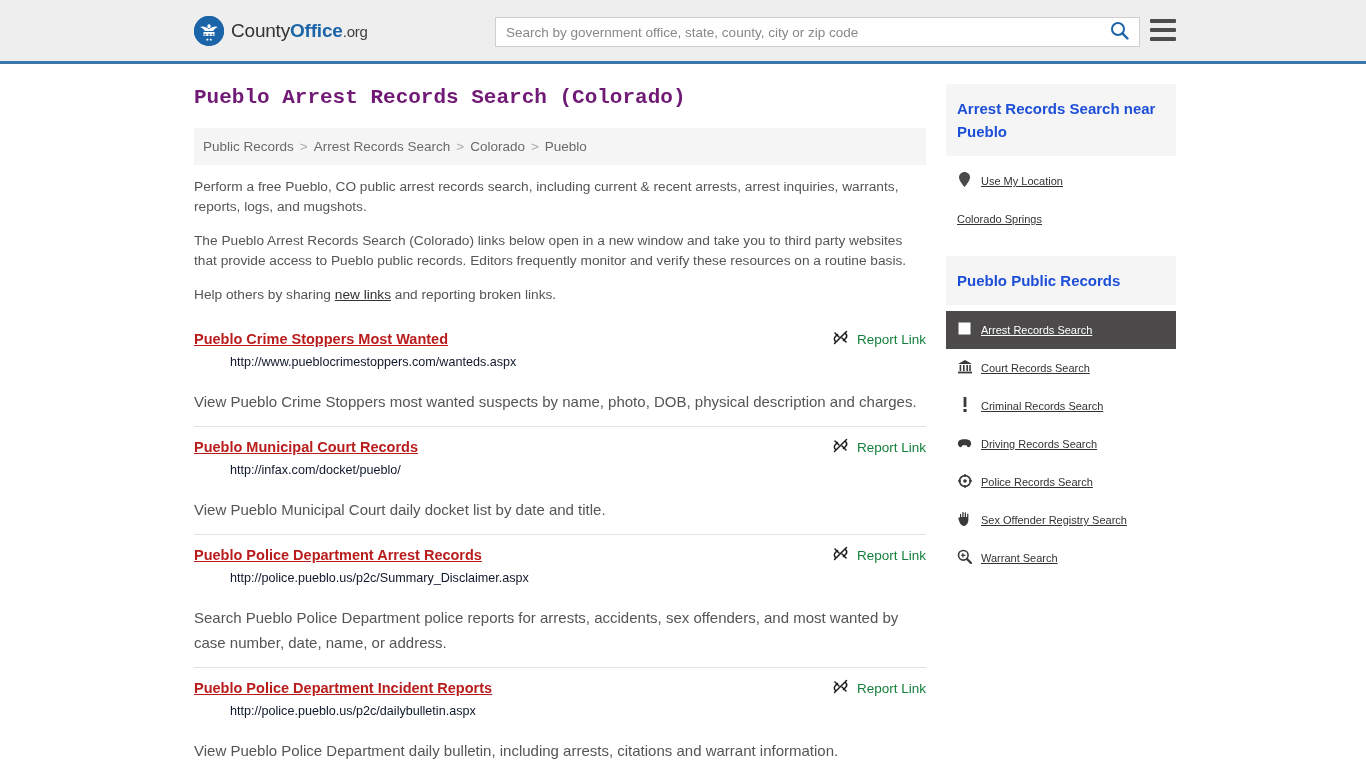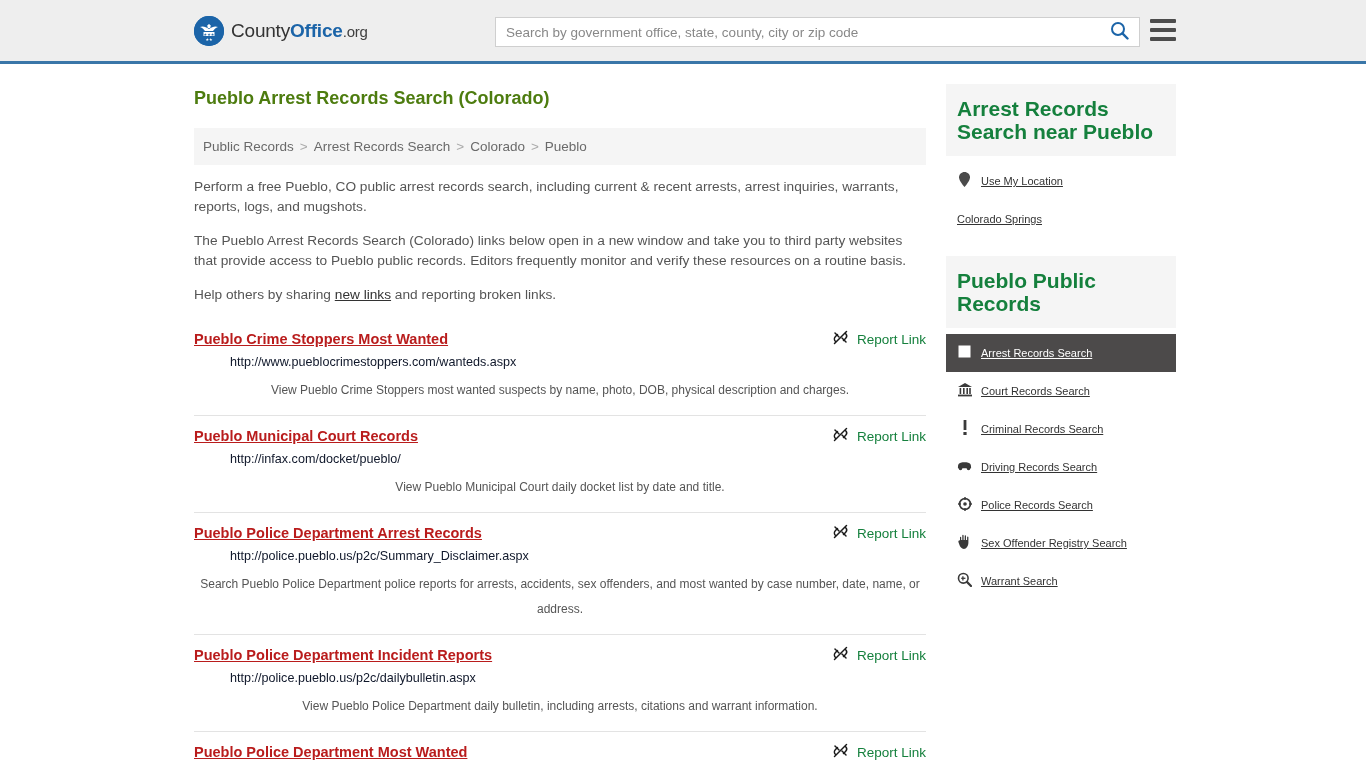--- a/index.html
+++ b/index.html
@@ -93,25 +93,26 @@
   }
   .page-inner {
     display: flex;
     gap: 20px;
     padding-top: 20px;
   }
   .col-main { width: 732px; flex: none; }
   .col-side { width: 230px; flex: none; }
 
   h1.page-title {
-    font-size: 18px;
+    font-size: 21px;
     line-height: 28px;
-    color: #4d7c0f;
+    color: #701a75;
     margin: 0 0 16px 0;
     font-weight: bold;
+    font-family: Liberation Mono, monospace;
   }
 
   .breadcrumb {
     background: #f5f5f5;
     padding: 11px 9px;
     font-size: 13.5px;
     color: #666666;
     margin-bottom: 12px;
   }
   .breadcrumb a {
@@ -161,35 +162,34 @@
   }
   .result-url {
     font-size: 12.6px;
     color: #0f172a;
     margin-top: 4px;
     line-height: 17px;
     word-break: break-all;
     padding-left: 36px;
   }
   .result-desc {
-    font-size: 12px;
+    font-size: 15px;
     line-height: 25px;
     color: #555555;
-    margin-top: 7px;
-    text-align: center;
+    margin-top: 18px;
   }
 
   
   .side-box { margin-bottom: 18px; }
   .side-head {
     background: #f5f5f5;
     padding: 13px 11px;
-    font-size: 21px;
+    font-size: 15px;
     font-weight: bold;
-    color: #15803d;
+    color: #1d4ed8;
     line-height: 23px;
   }
   .side-list { padding-top: 6px; }
   .side-item {
     display: flex;
     align-items: flex-start;
     gap: 9px;
     padding: 9px 11px;
     font-size: 11px;
     line-height: 20px;

